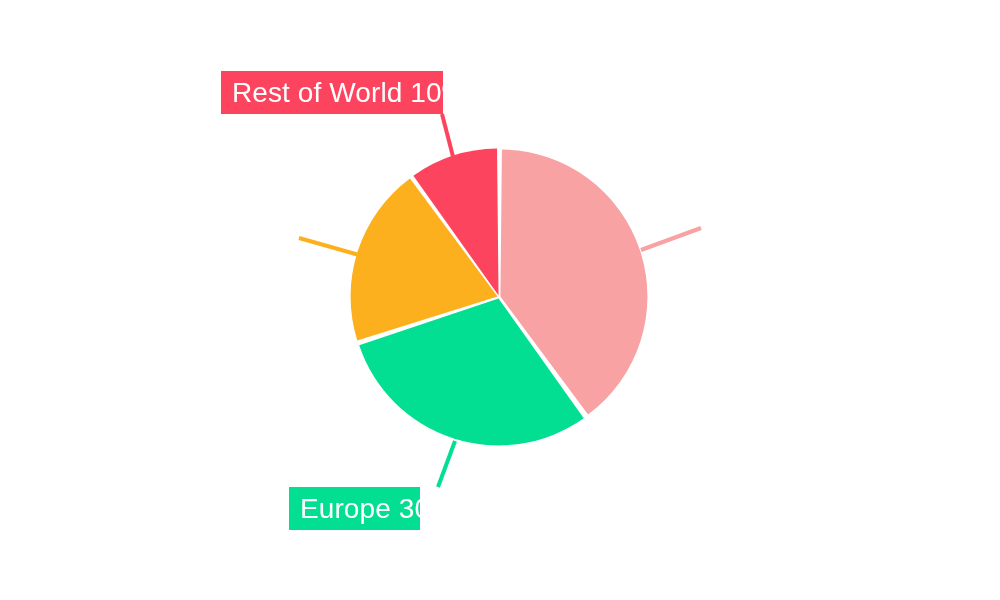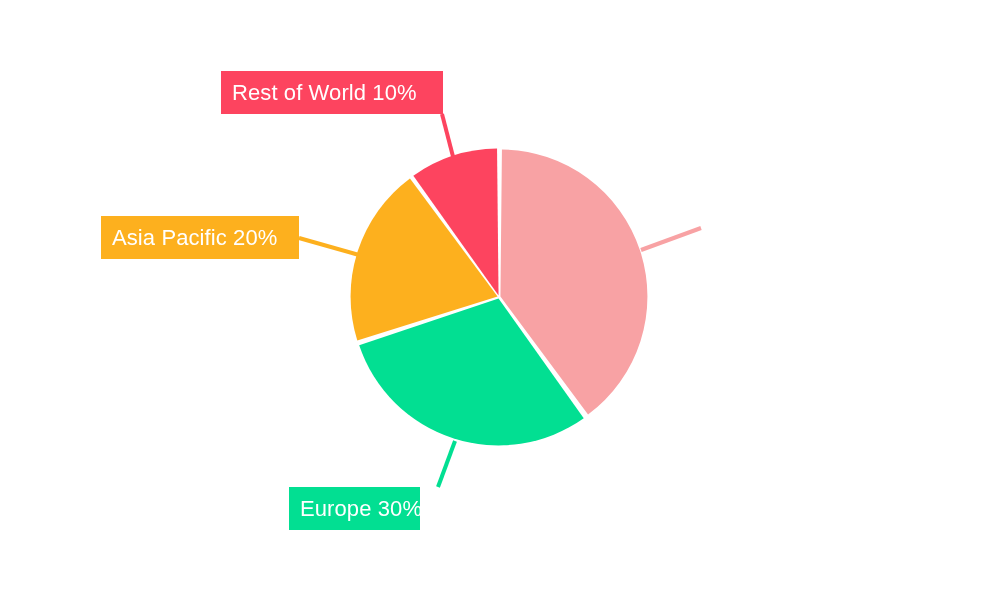--- a/index.html
+++ b/index.html
@@ -30,21 +30,21 @@
     display: block;
   }
   .label-box {
     position: absolute;
     display: flex;
     align-items: center;
     justify-content: flex-start;
     box-sizing: border-box;
     color: #ffffff;
     font-family: "Liberation Sans", sans-serif;
-    font-size: 22px;
+    font-size: 28px;
     line-height: 1;
     white-space: nowrap;
     padding: 0 11px;
     height: 43px;
     letter-spacing: 0.1px;
   }
 </style>
 </head>
 <body style="background: rgb(255, 255, 255);">
 
@@ -63,21 +63,18 @@
         <path d="M 497.57 296.54 L 357.31 340.53 A 147 147 0 0 1 409.96 178.50 Z" fill="#fdb01e"></path>
         <path d="M 498.54 295.57 L 413.35 175.77 A 147 147 0 0 1 497.04 148.58 Z" fill="#fd445f"></path>
       </g>
   </svg>
 
 
   <div class="label-box" id="label-eu" style="left: 289px; top: 487px; width: 131px; height: 43px; background: rgb(2, 223, 146); color: rgb(255, 255, 255);">
     <span>Europe 30%</span>
   </div>
 
-  <div class="label-box" id="label-ap" style="left: 101px; top: 216px; width: 198px; height: 43px; background: rgb(253, 176, 30); color: rgb(255, 255, 255);">
-    <span>Asia Pacific 20%</span>
-  </div>
 
   <div class="label-box" id="label-rw" style="left: 221px; top: 71px; width: 222px; height: 43px; background: rgb(253, 68, 95); color: rgb(255, 255, 255);">
     <span>Rest of World 10%</span>
   </div>
 
 </div>
 
 </body></html>

